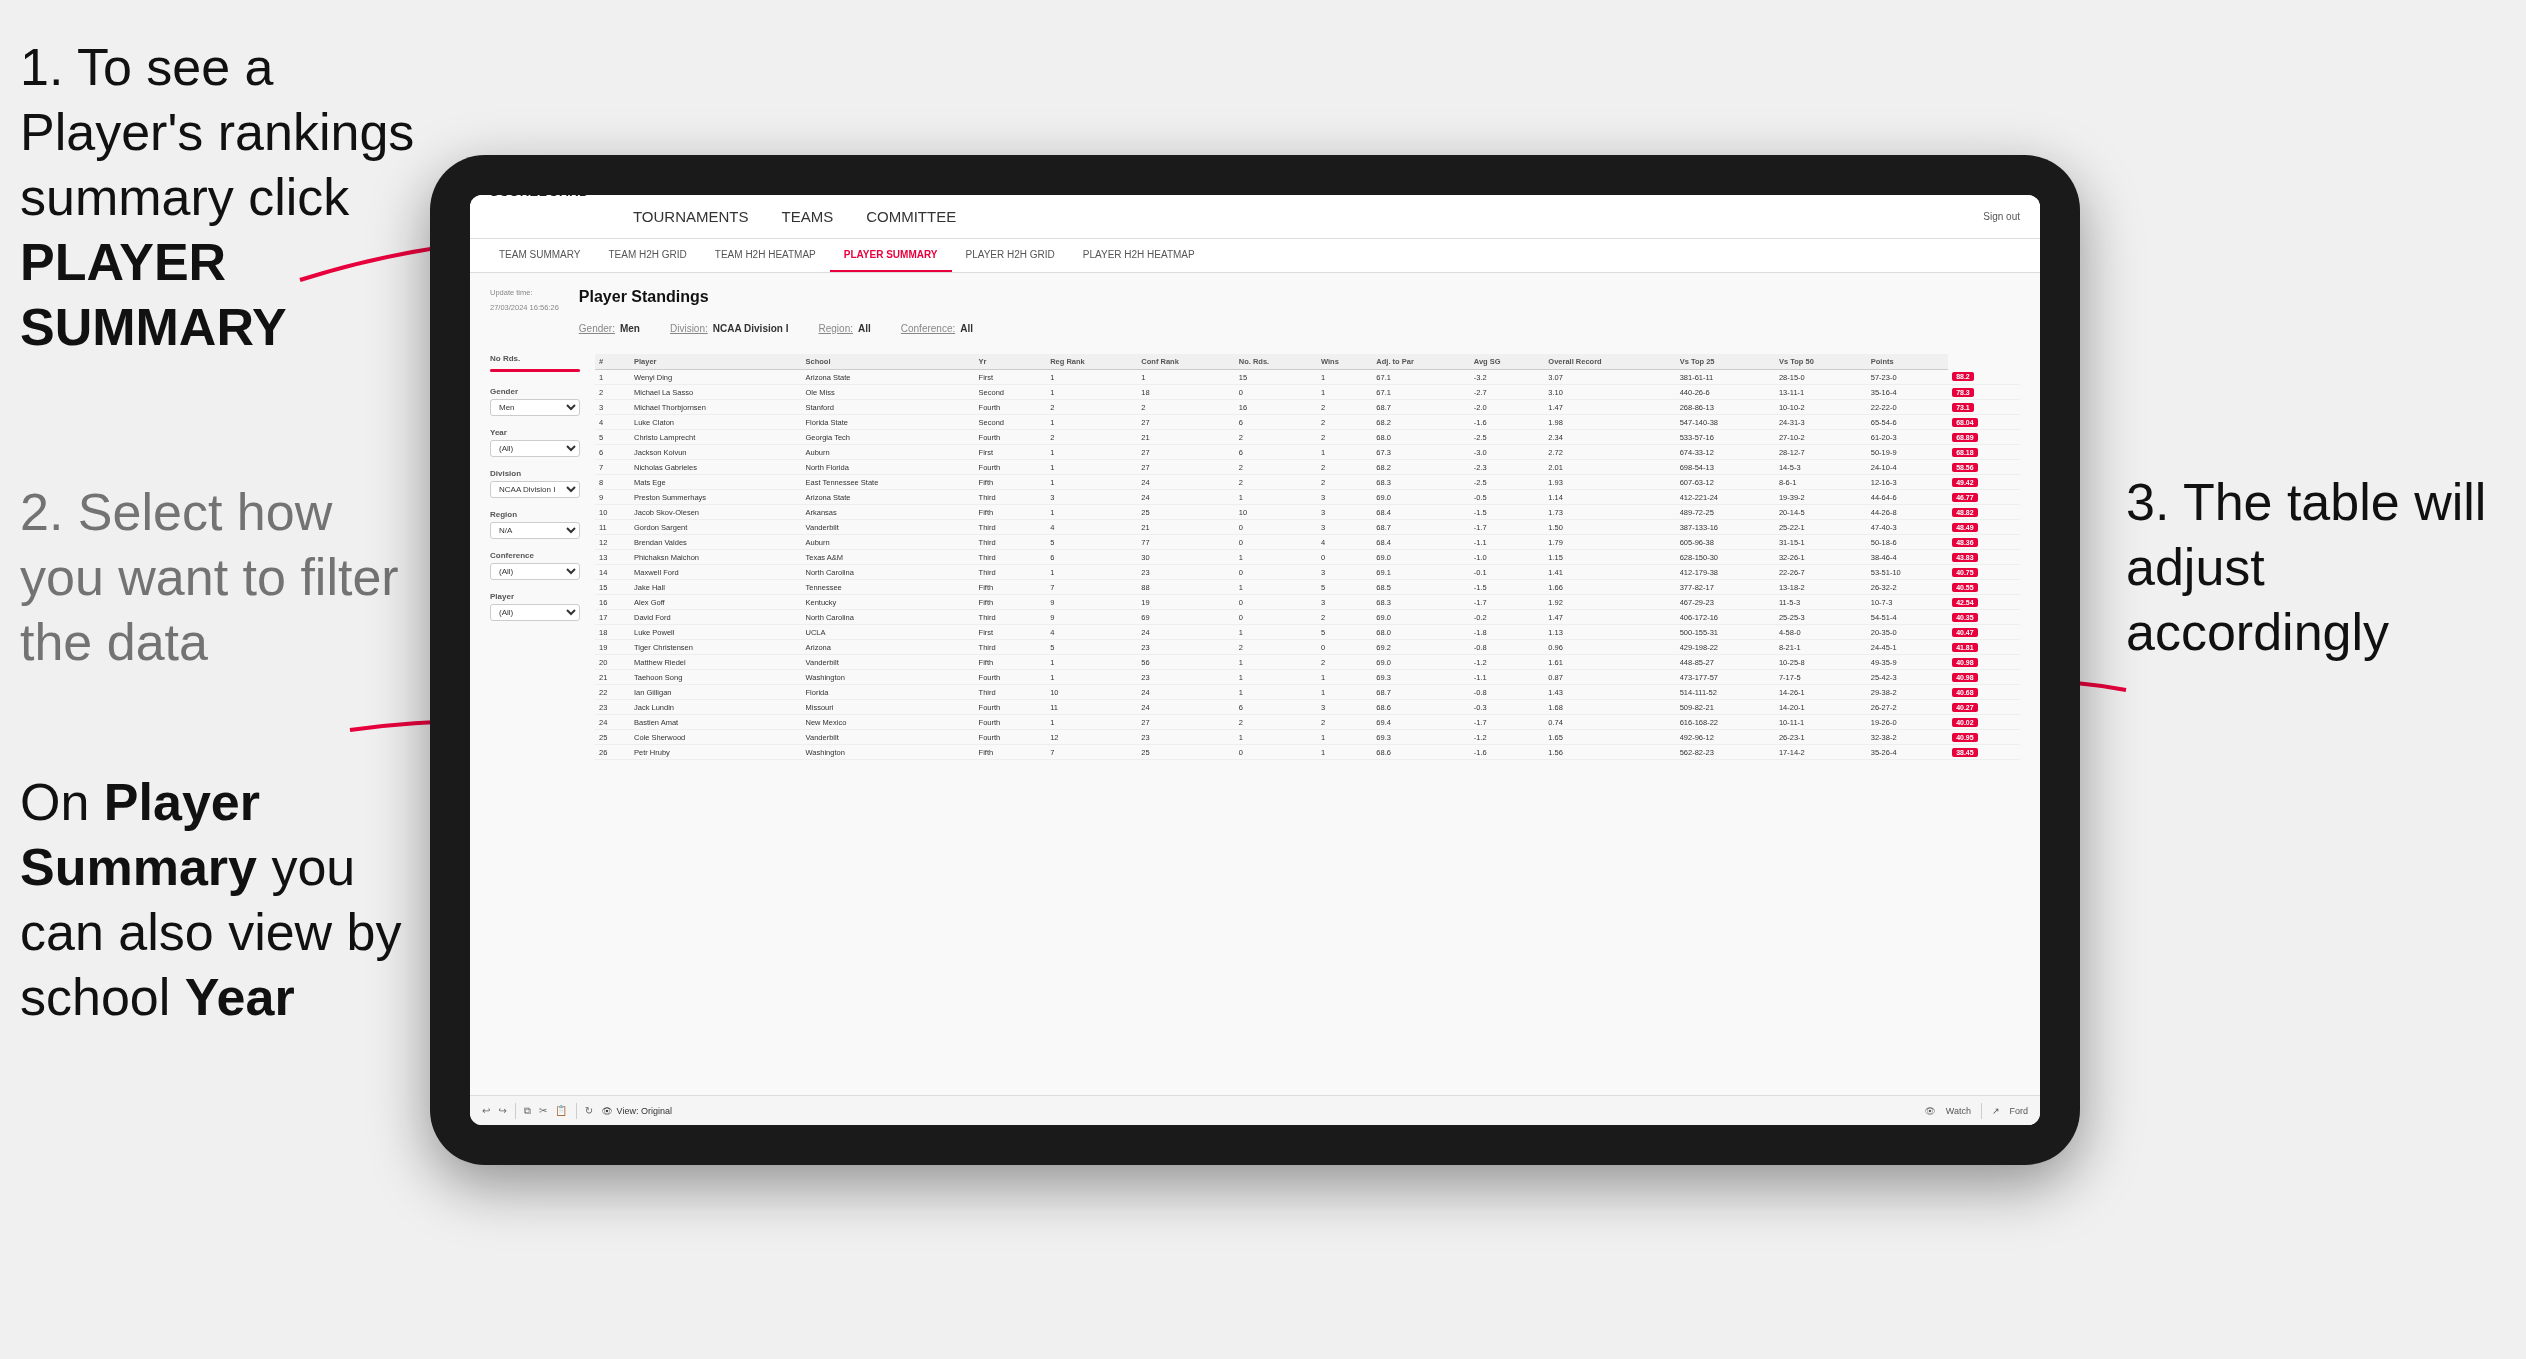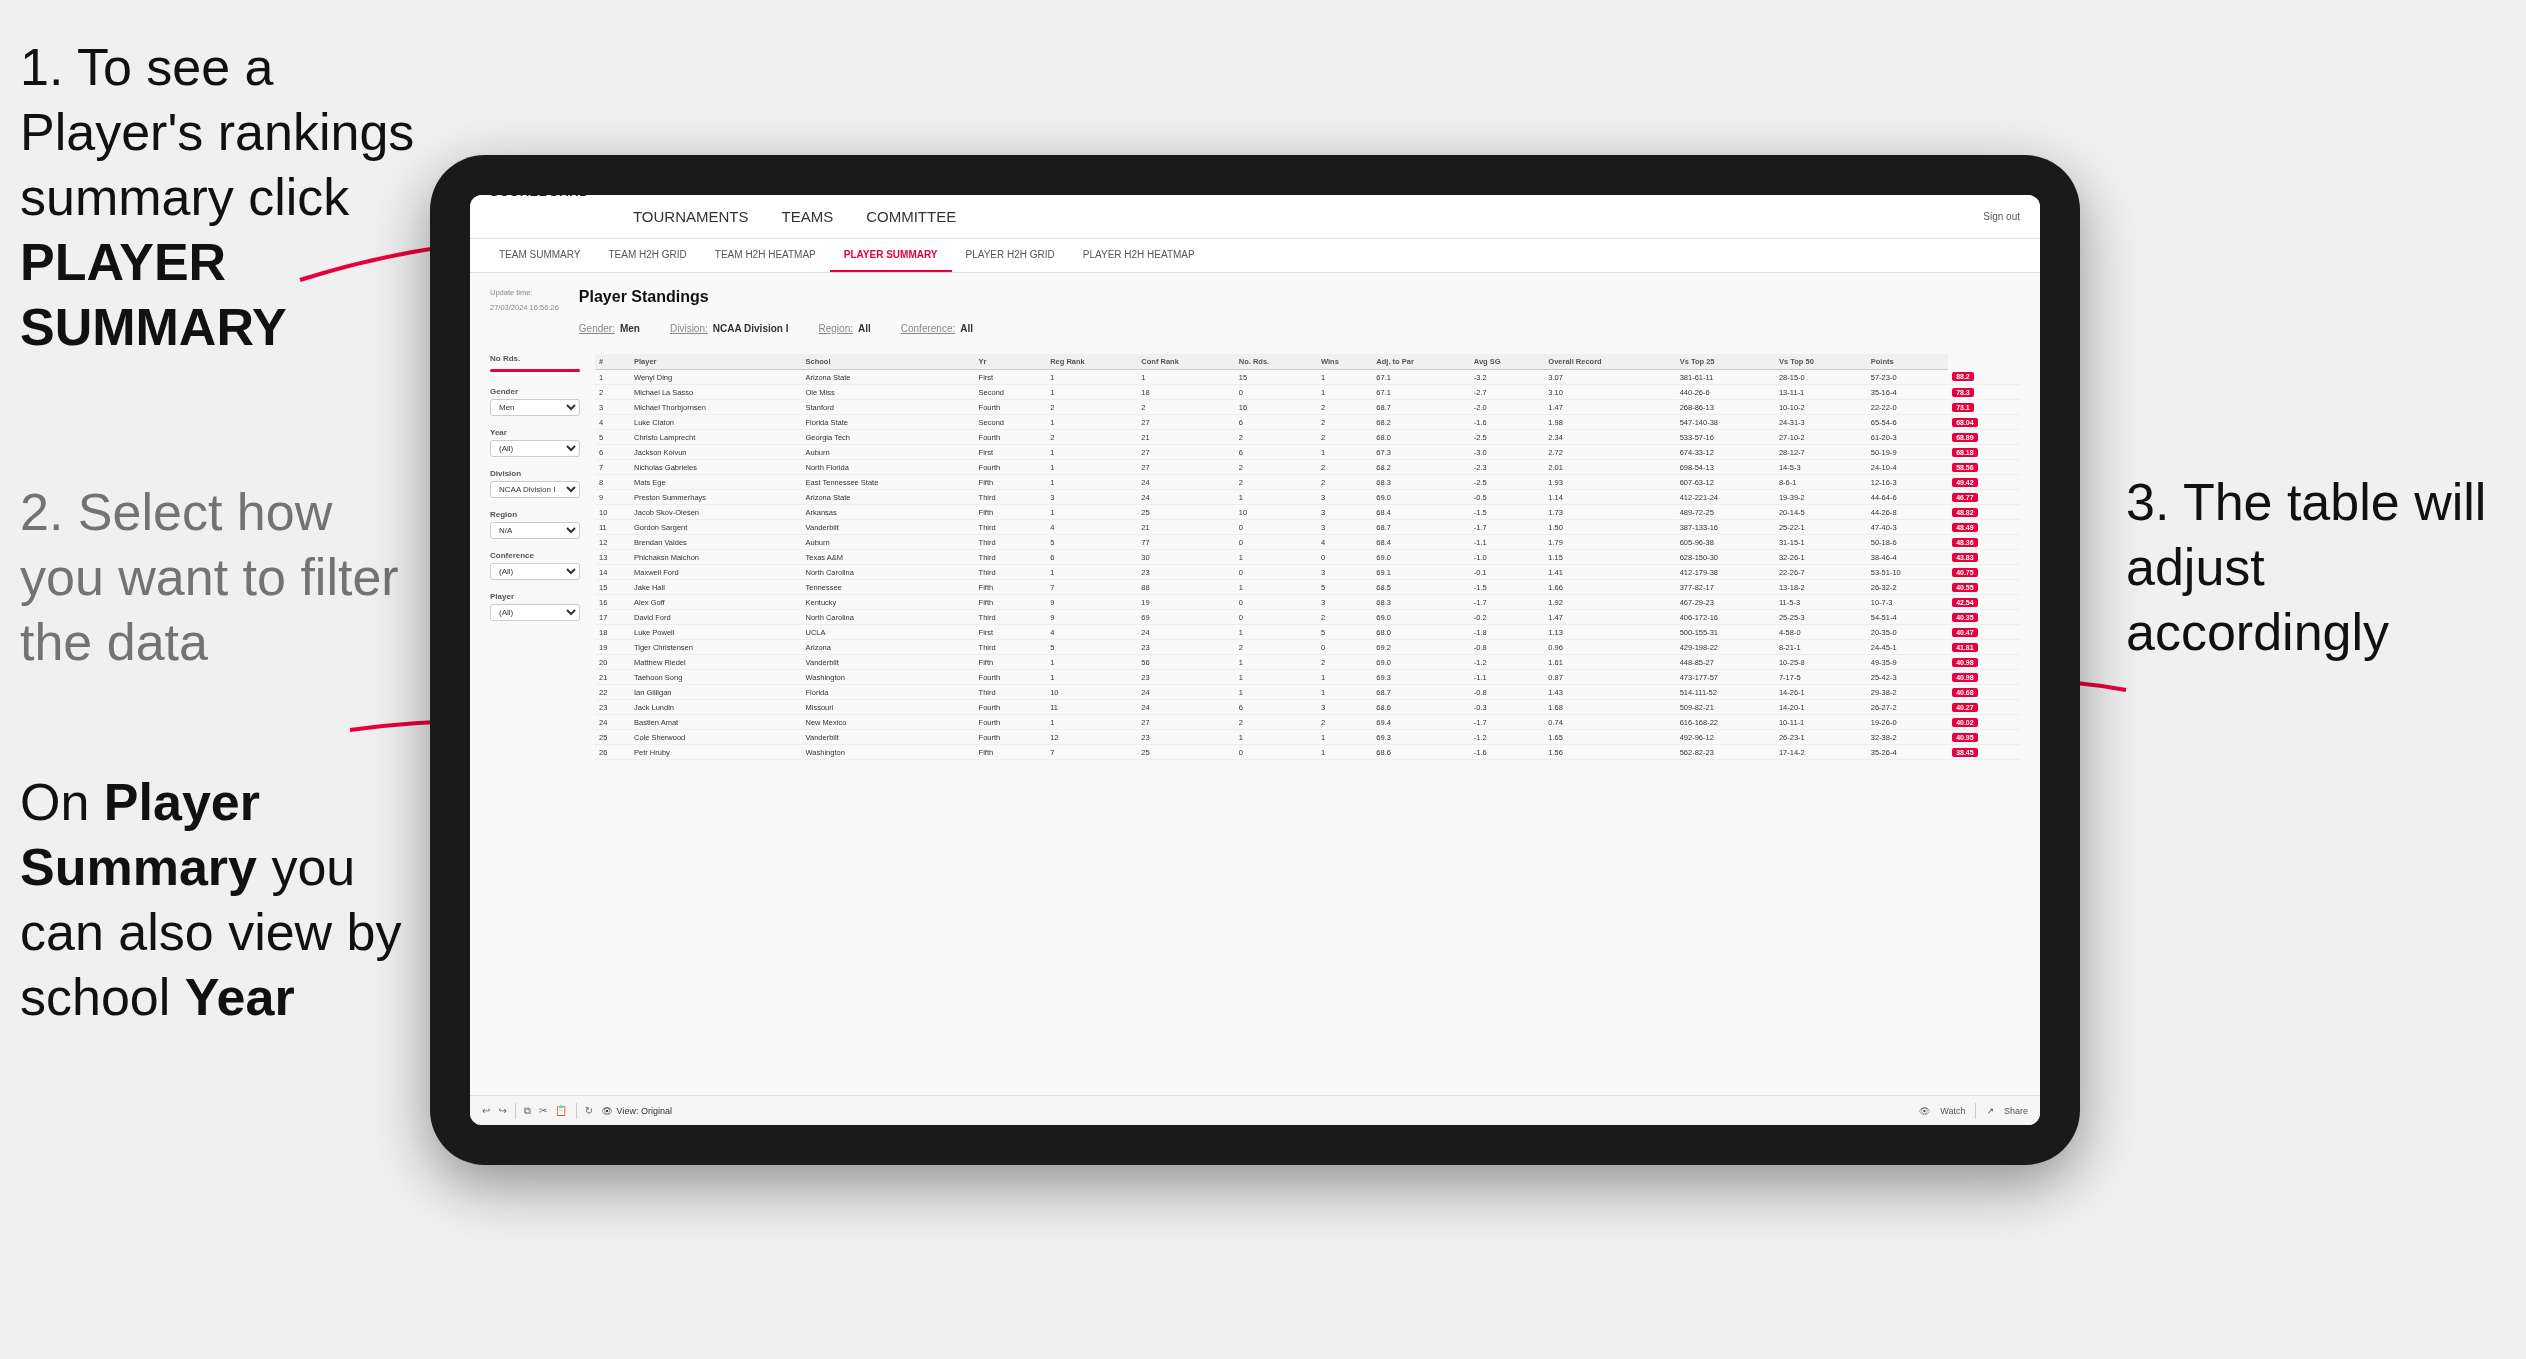--- a/index.html
+++ b/index.html
@@ -987,18 +987,18 @@
       <span class="toolbar-icon">↻</span>
       <div class="toolbar-view">
         <span>👁</span>
         <span>View: Original</span>
       </div>
       <div class="toolbar-right">
         <span>👁</span>
         <span>Watch</span>
         <span class="toolbar-sep"></span>
         <span>↗</span>
-        <span>Share</span>
+        <span>Ford</span>
       </div>
     </div>
 
   </div>
 </div>
 
 </body></html>

